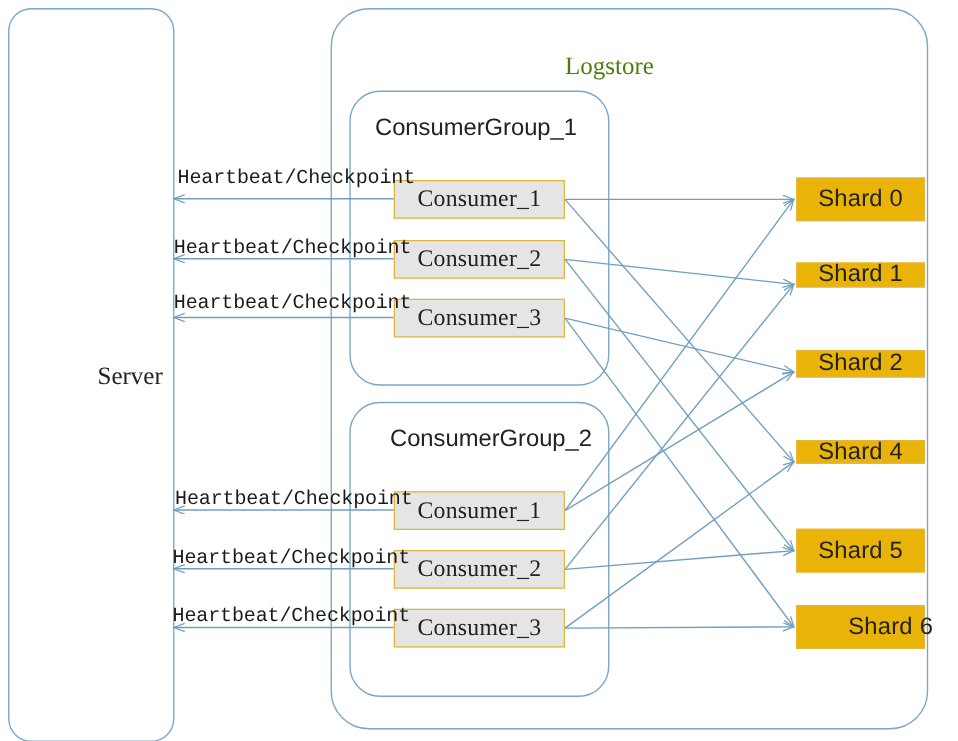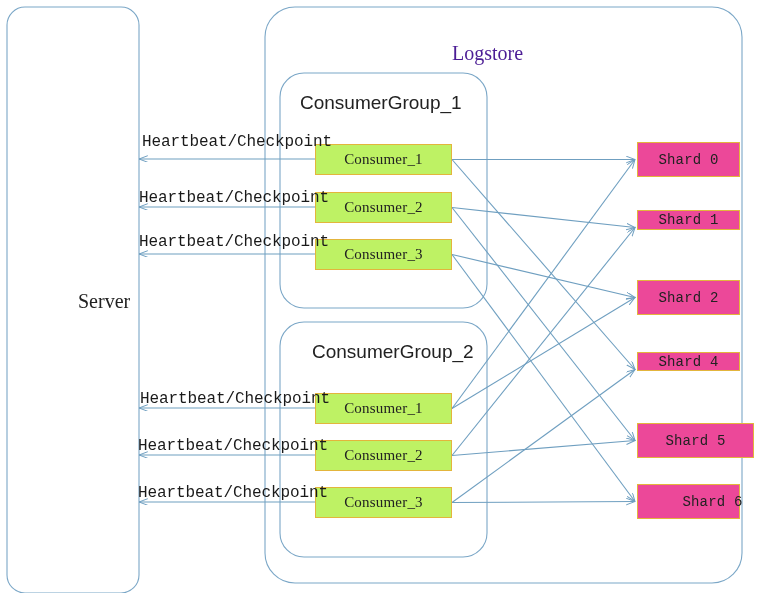--- a/index.html
+++ b/index.html
@@ -2,27 +2,27 @@
 <html><head>
 <meta charset="utf-8">
 <style>
   html,body{margin:0;padding:0;background:#ffffff;}
   body{width:766px;height:593px;position:relative;overflow:hidden;
        font-family:"Liberation Serif", serif;color:#1a1a1a;}
   #canvas{position:absolute;left:0;top:0;width:766px;height:593px;}
   svg.layer{position:absolute;left:0;top:0;width:766px;height:593px;overflow:visible;}
   .node{position:absolute;box-sizing:border-box;display:flex;align-items:center;
         justify-content:center;white-space:nowrap;}
-  .consumer-box{border:1.6px solid #e3b53c;background:#bef264;
-        font-family:"Liberation Serif", serif;font-size:15px;color:#222;letter-spacing:.2px;}
-  .shard-box{border:1.6px solid #e3b53c;background:#ec4899;
-        font-family:Liberation Mono, monospace;font-size:14px;color:#222;letter-spacing:.2px;}
+  .consumer-box{border:1.6px solid #e3b53c;background:#e5e5e5;
+        font-family:"Liberation Serif", serif;font-size:19px;color:#222;letter-spacing:.2px;}
+  .shard-box{border:1.6px solid #e3b53c;background:#eab308;
+        font-family:Liberation Sans, sans-serif;font-size:19px;color:#222;letter-spacing:.2px;}
   .grp-title{position:absolute;font-family:Liberation Sans, sans-serif;font-size:19px;color:#222;
         white-space:nowrap;}
-  .big-title{position:absolute;font-family:"Liberation Serif", serif;font-size:20px;color:#4c1d95;}
+  .big-title{position:absolute;font-family:"Liberation Serif", serif;font-size:20px;color:#4d7c0f;}
   .server-title{position:absolute;font-family:"Liberation Serif", serif;font-size:20px;color:#222;margin-left:41px;}
   .hb-label{position:absolute;font-family:"Liberation Mono", monospace;font-size:16px;
         color:#1a1a1a;white-space:nowrap;letter-spacing:-.1px;}
 </style>
 </head>
 <body>
 
 <div id="canvas">
 
   <svg class="layer" id="edge-layer">
@@ -72,23 +72,23 @@
       <div class="node consumer-box" style="left: 315px; top: 144px; width: 137px; height: 31px;">Consumer_1</div>
       <div class="node consumer-box" style="left: 315px; top: 192px; width: 137px; height: 31px;">Consumer_2</div>
       <div class="node consumer-box" style="left: 315px; top: 239px; width: 137px; height: 31px;">Consumer_3</div>
       <div class="node consumer-box" style="left: 315px; top: 393px; width: 137px; height: 31px;">Consumer_1</div>
       <div class="node consumer-box" style="left: 315px; top: 440px; width: 137px; height: 31px;">Consumer_2</div>
       <div class="node consumer-box" style="left: 315px; top: 487px; width: 137px; height: 31px;">Consumer_3</div>
     </div>
   <div id="shards">
       <div class="node shard-box" style="left: 637px; top: 142px; width: 103px; height: 35px;">Shard 0</div>
       <div class="node shard-box" style="left: 637px; top: 210px; width: 103px; height: 20px;">Shard 1</div>
-      <div class="node shard-box" style="left: 637px; top: 280px; width: 103px; height: 35px;">Shard 2</div>
+      <div class="node shard-box" style="left: 637px; top: 280px; width: 103px; height: 22px;">Shard 2</div>
       <div class="node shard-box" style="left: 637px; top: 352px; width: 103px; height: 19px;">Shard 4</div>
-      <div class="node shard-box" style="left: 637px; top: 423px; width: 117px; height: 35px;">Shard 5</div>
+      <div class="node shard-box" style="left: 637px; top: 423px; width: 103px; height: 35px;">Shard 5</div>
       <div class="node shard-box" style="left: 637px; top: 484px; width: 103px; height: 35px; padding-left: 48px;">Shard 6</div>
     </div>
   <div id="hb-labels">
       <div class="hb-label" style="left: 142px; top: 133px;">Heartbeat/Checkpoint</div>
       <div class="hb-label" style="left: 139px; top: 189px;">Heartbeat/Checkpoint</div>
       <div class="hb-label" style="left: 139px; top: 233px;">Heartbeat/Checkpoint</div>
       <div class="hb-label" style="left: 140px; top: 390px;">Heartbeat/Checkpoint</div>
       <div class="hb-label" style="left: 138px; top: 437px;">Heartbeat/Checkpoint</div>
       <div class="hb-label" style="left: 138px; top: 484px;">Heartbeat/Checkpoint</div>
     </div>

